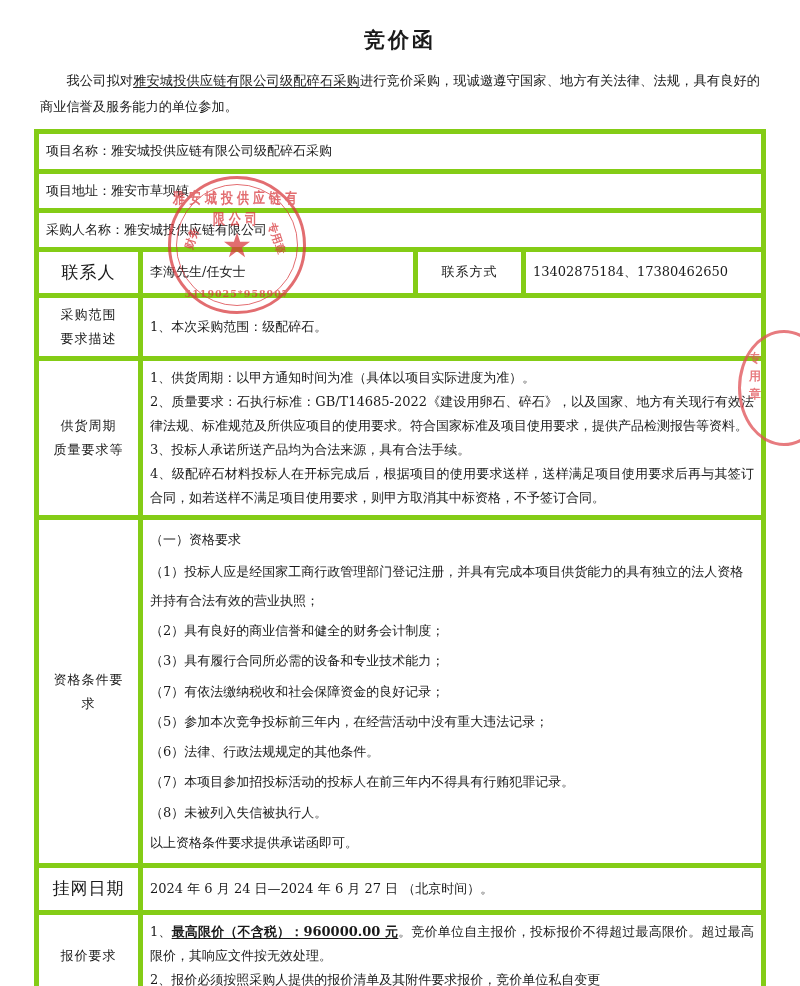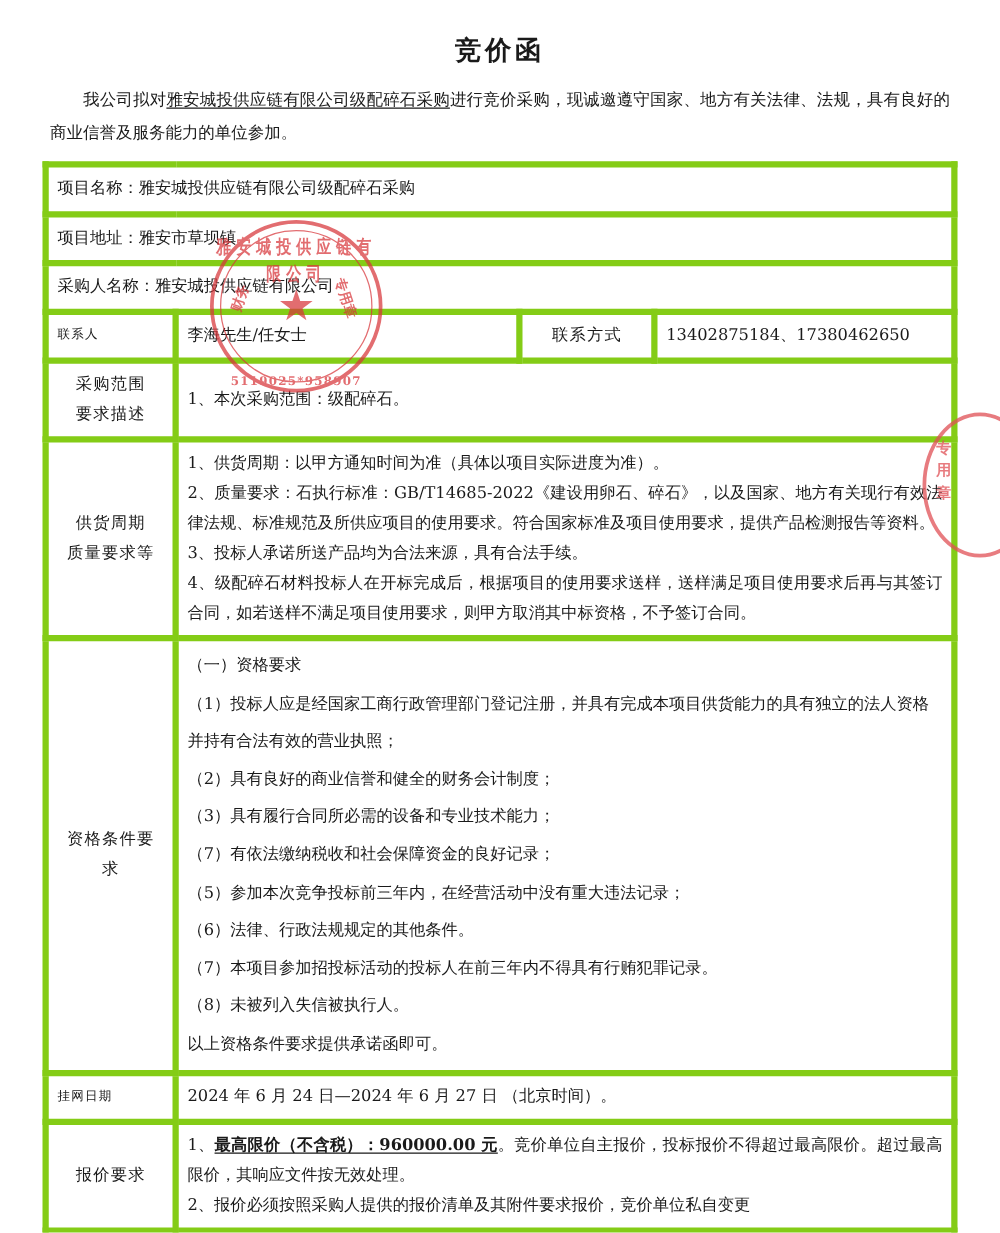--- a/index.html
+++ b/index.html
@@ -46,22 +46,22 @@
     font-size: 13px;
   }
   table.main td {
     border: 5px solid #84cc16;
     padding: 5px 7px;
     vertical-align: middle;
     line-height: 1.85;
   }
   td.label {
     width: 104px;
-    text-align: left;
-    font-size: 10px;
+    text-align: center;
+    font-size: 17px;
     letter-spacing: 1px;
   }
   td.label-tall {
     width: 104px;
     text-align: center;
     vertical-align: middle;
     font-size: 13px;
     letter-spacing: 1px;
   }
   td.val {
@@ -131,21 +131,21 @@
     font-family: "DejaVu Serif", serif;
     font-weight: bold;
   }
   .stamp .arc-top {
     top: 13px;
     font-size: 12px;
     letter-spacing: 4px;
     transform: scaleY(1.25);
   }
   .stamp .arc-bottom {
-    bottom: 0;
+    bottom: 12px;
     font-size: 9.5px;
     letter-spacing: 1px;
   }
   .stamp .mid-left {
     position: absolute;
     left: 10px;
     top: 52px;
     font-size: 11px;
     font-weight: bold;
     transform: rotate(-72deg);

